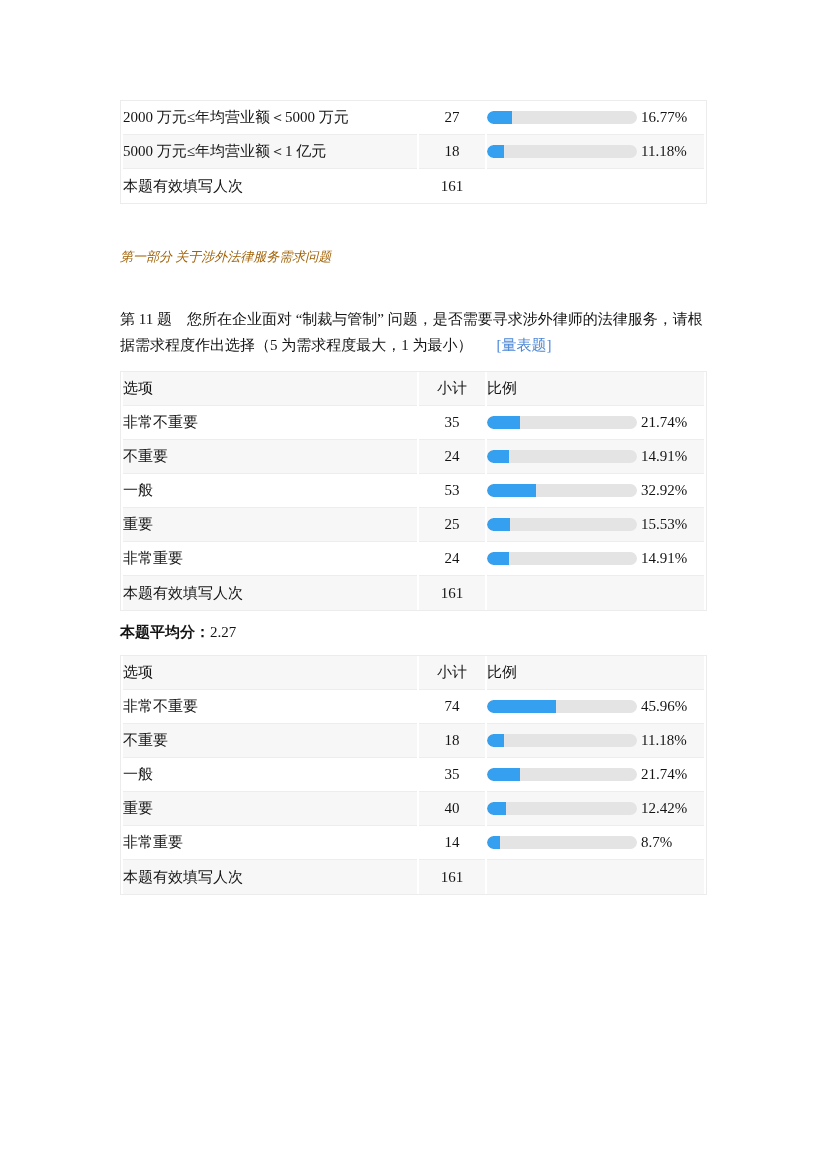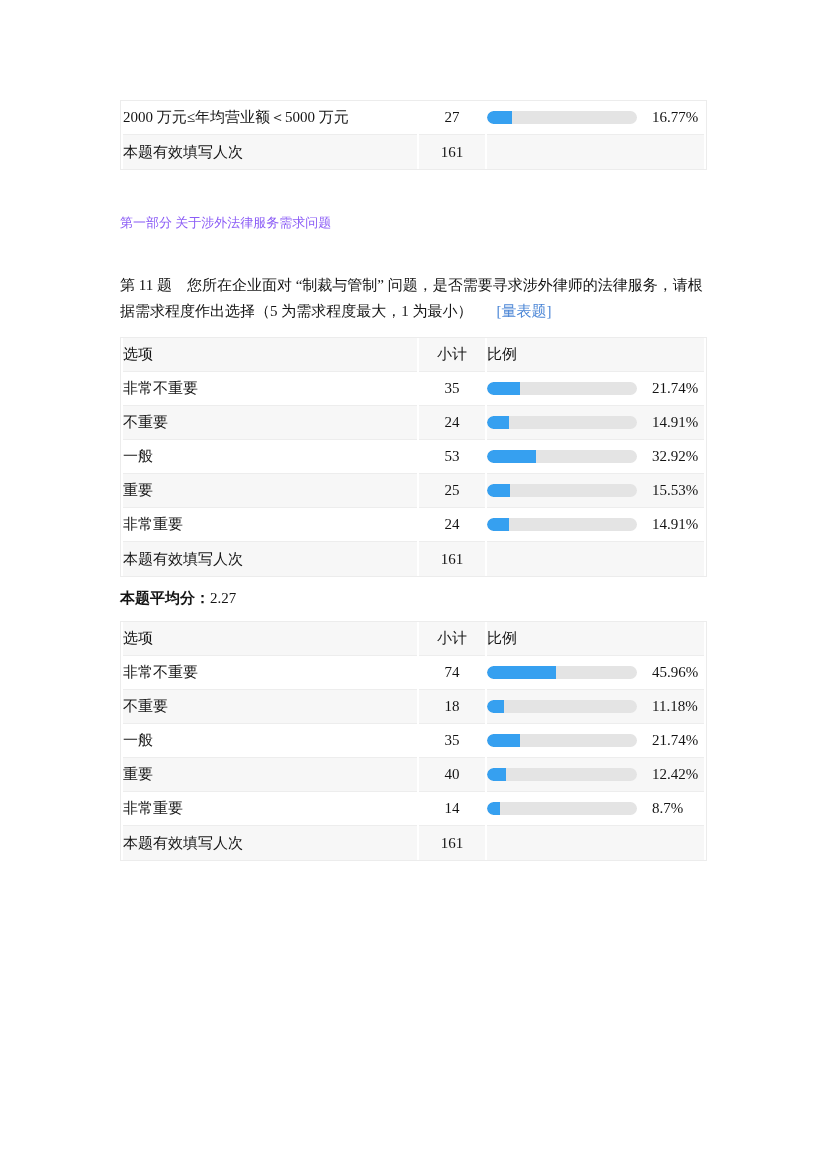--- a/index.html
+++ b/index.html
@@ -46,21 +46,21 @@
     background: #e4e4e4;
     border-radius: 7px;
     overflow: hidden;
     flex: none;
   }
   .fill {
     height: 100%;
     background: #36a0f0;
     border-radius: 7px 0 0 7px;
   }
-  .pct { font-size: 15px; margin-left: 15px; color: #141414; }
+  .pct { font-size: 15px; margin-left: 4px; color: #141414; }
   
   .section-title {
     margin-top: 44px;
     font-size: 13px;
     color: #9b9b9b;
   }
   .question .q-title {
     margin-top: 40px;
     width: 592px;
     font-size: 15px;
@@ -90,30 +90,42 @@
     <td class="ratio">
       <div class="bar-wrap">
         <div class="track" style="background: rgb(228, 228, 228);">
           <div class="fill" style="width: 16.77%; background: rgb(54, 160, 240);"></div>
         </div>
         <span class="pct">16.77%</span>
       </div>
     </td>
   </tr>
         <tr>
+    <td class="opt">5000 万元≤年均营业额＜1 亿元</td>
+    <td class="cnt">18</td>
+    <td class="ratio">
+      <div class="bar-wrap">
+        <div class="track" style="background: rgb(228, 228, 228);">
+          <div class="fill" style="width: 11.18%; background: rgb(54, 160, 240);"></div>
+        </div>
+        <span class="pct">11.18%</span>
+      </div>
+    </td>
+  </tr>
+        <tr>
     <td class="opt">本题有效填写人次</td>
     <td class="cnt">161</td>
     <td class="ratio">
       
     </td>
   </tr>
       </tbody>
   </table>
 
-  <div class="section-title" style="color: #8b5cf6;">第一部分 关于涉外法律服务需求问题</div>
+  <div class="section-title" style="color: #a16207; font-style: italic;">第一部分 关于涉外法律服务需求问题</div>
 
   <div>
       <div class="question">
     <div class="q-title">
       <span>第 11 题　您所在企业面对 “制裁与管制” 问题，是否需要寻求涉外律师的法律服务，请根据需求程度作出选择（5 为需求程度最大，1 为最小）</span><a class="q-tag" style="color: rgb(75, 134, 214);">[量表题]</a>
     </div>
     <table class="result q-table">
       <tbody>
         <tr>
           <td class="opt">选项</td>

